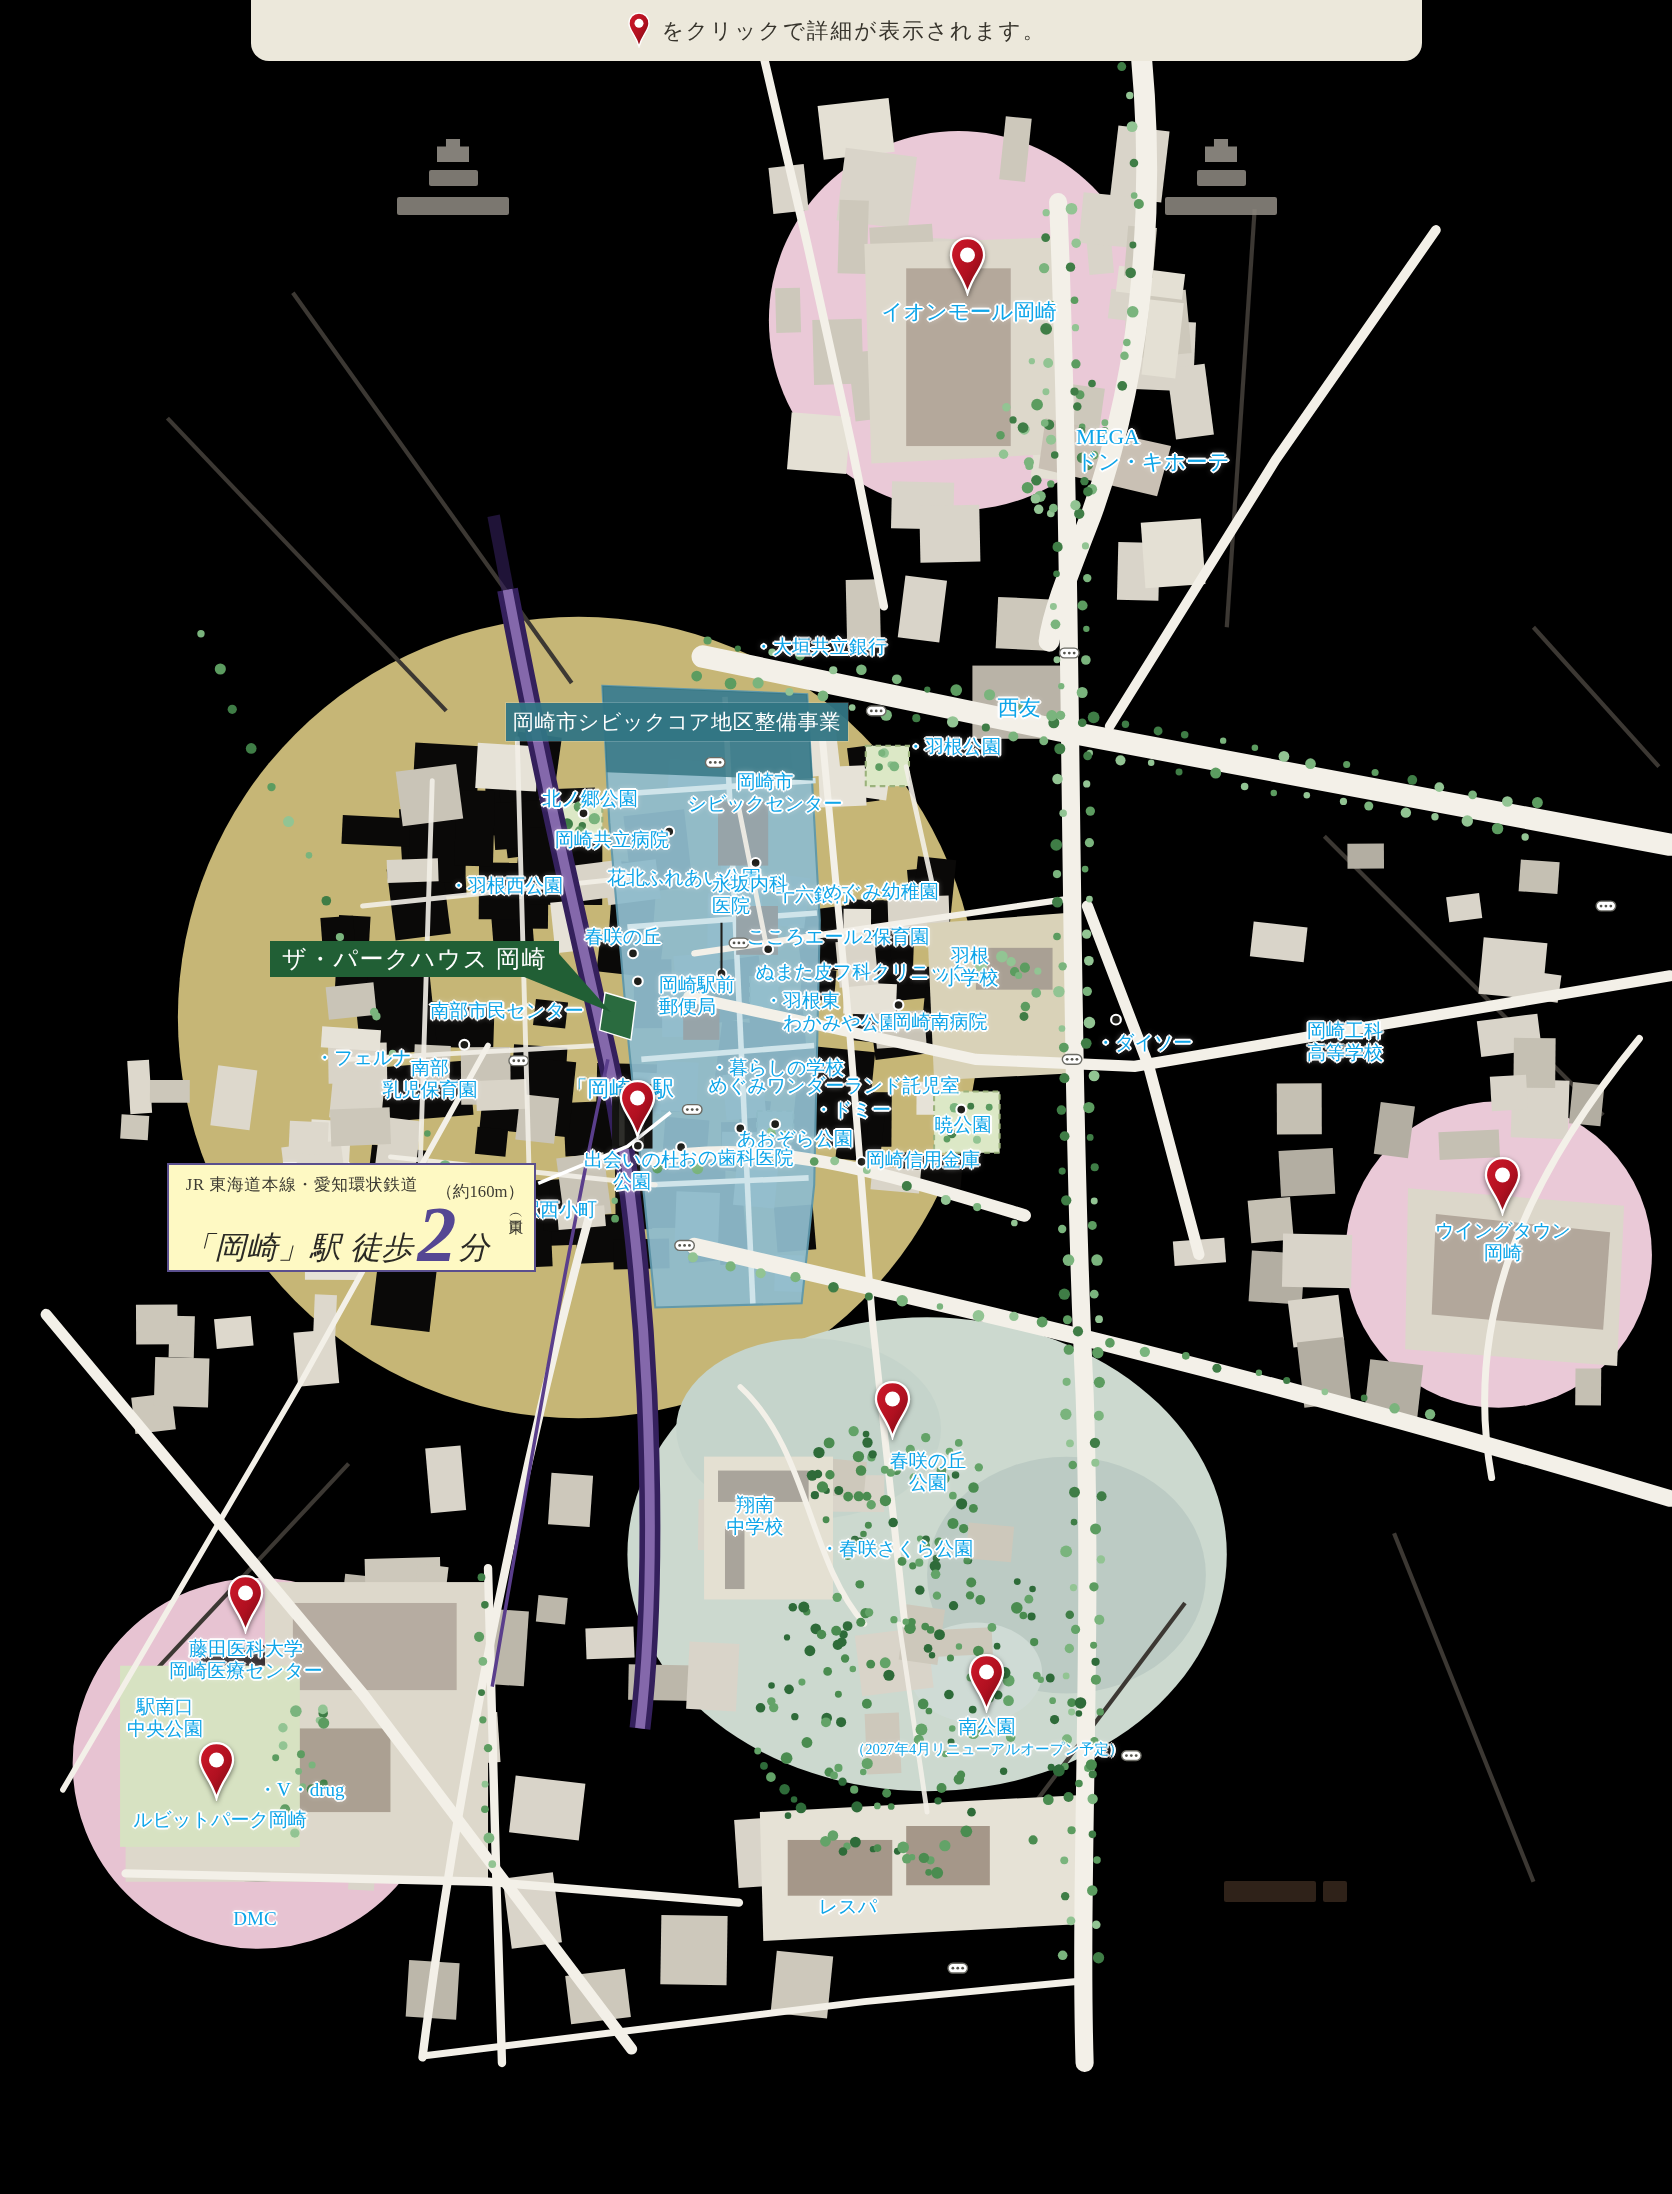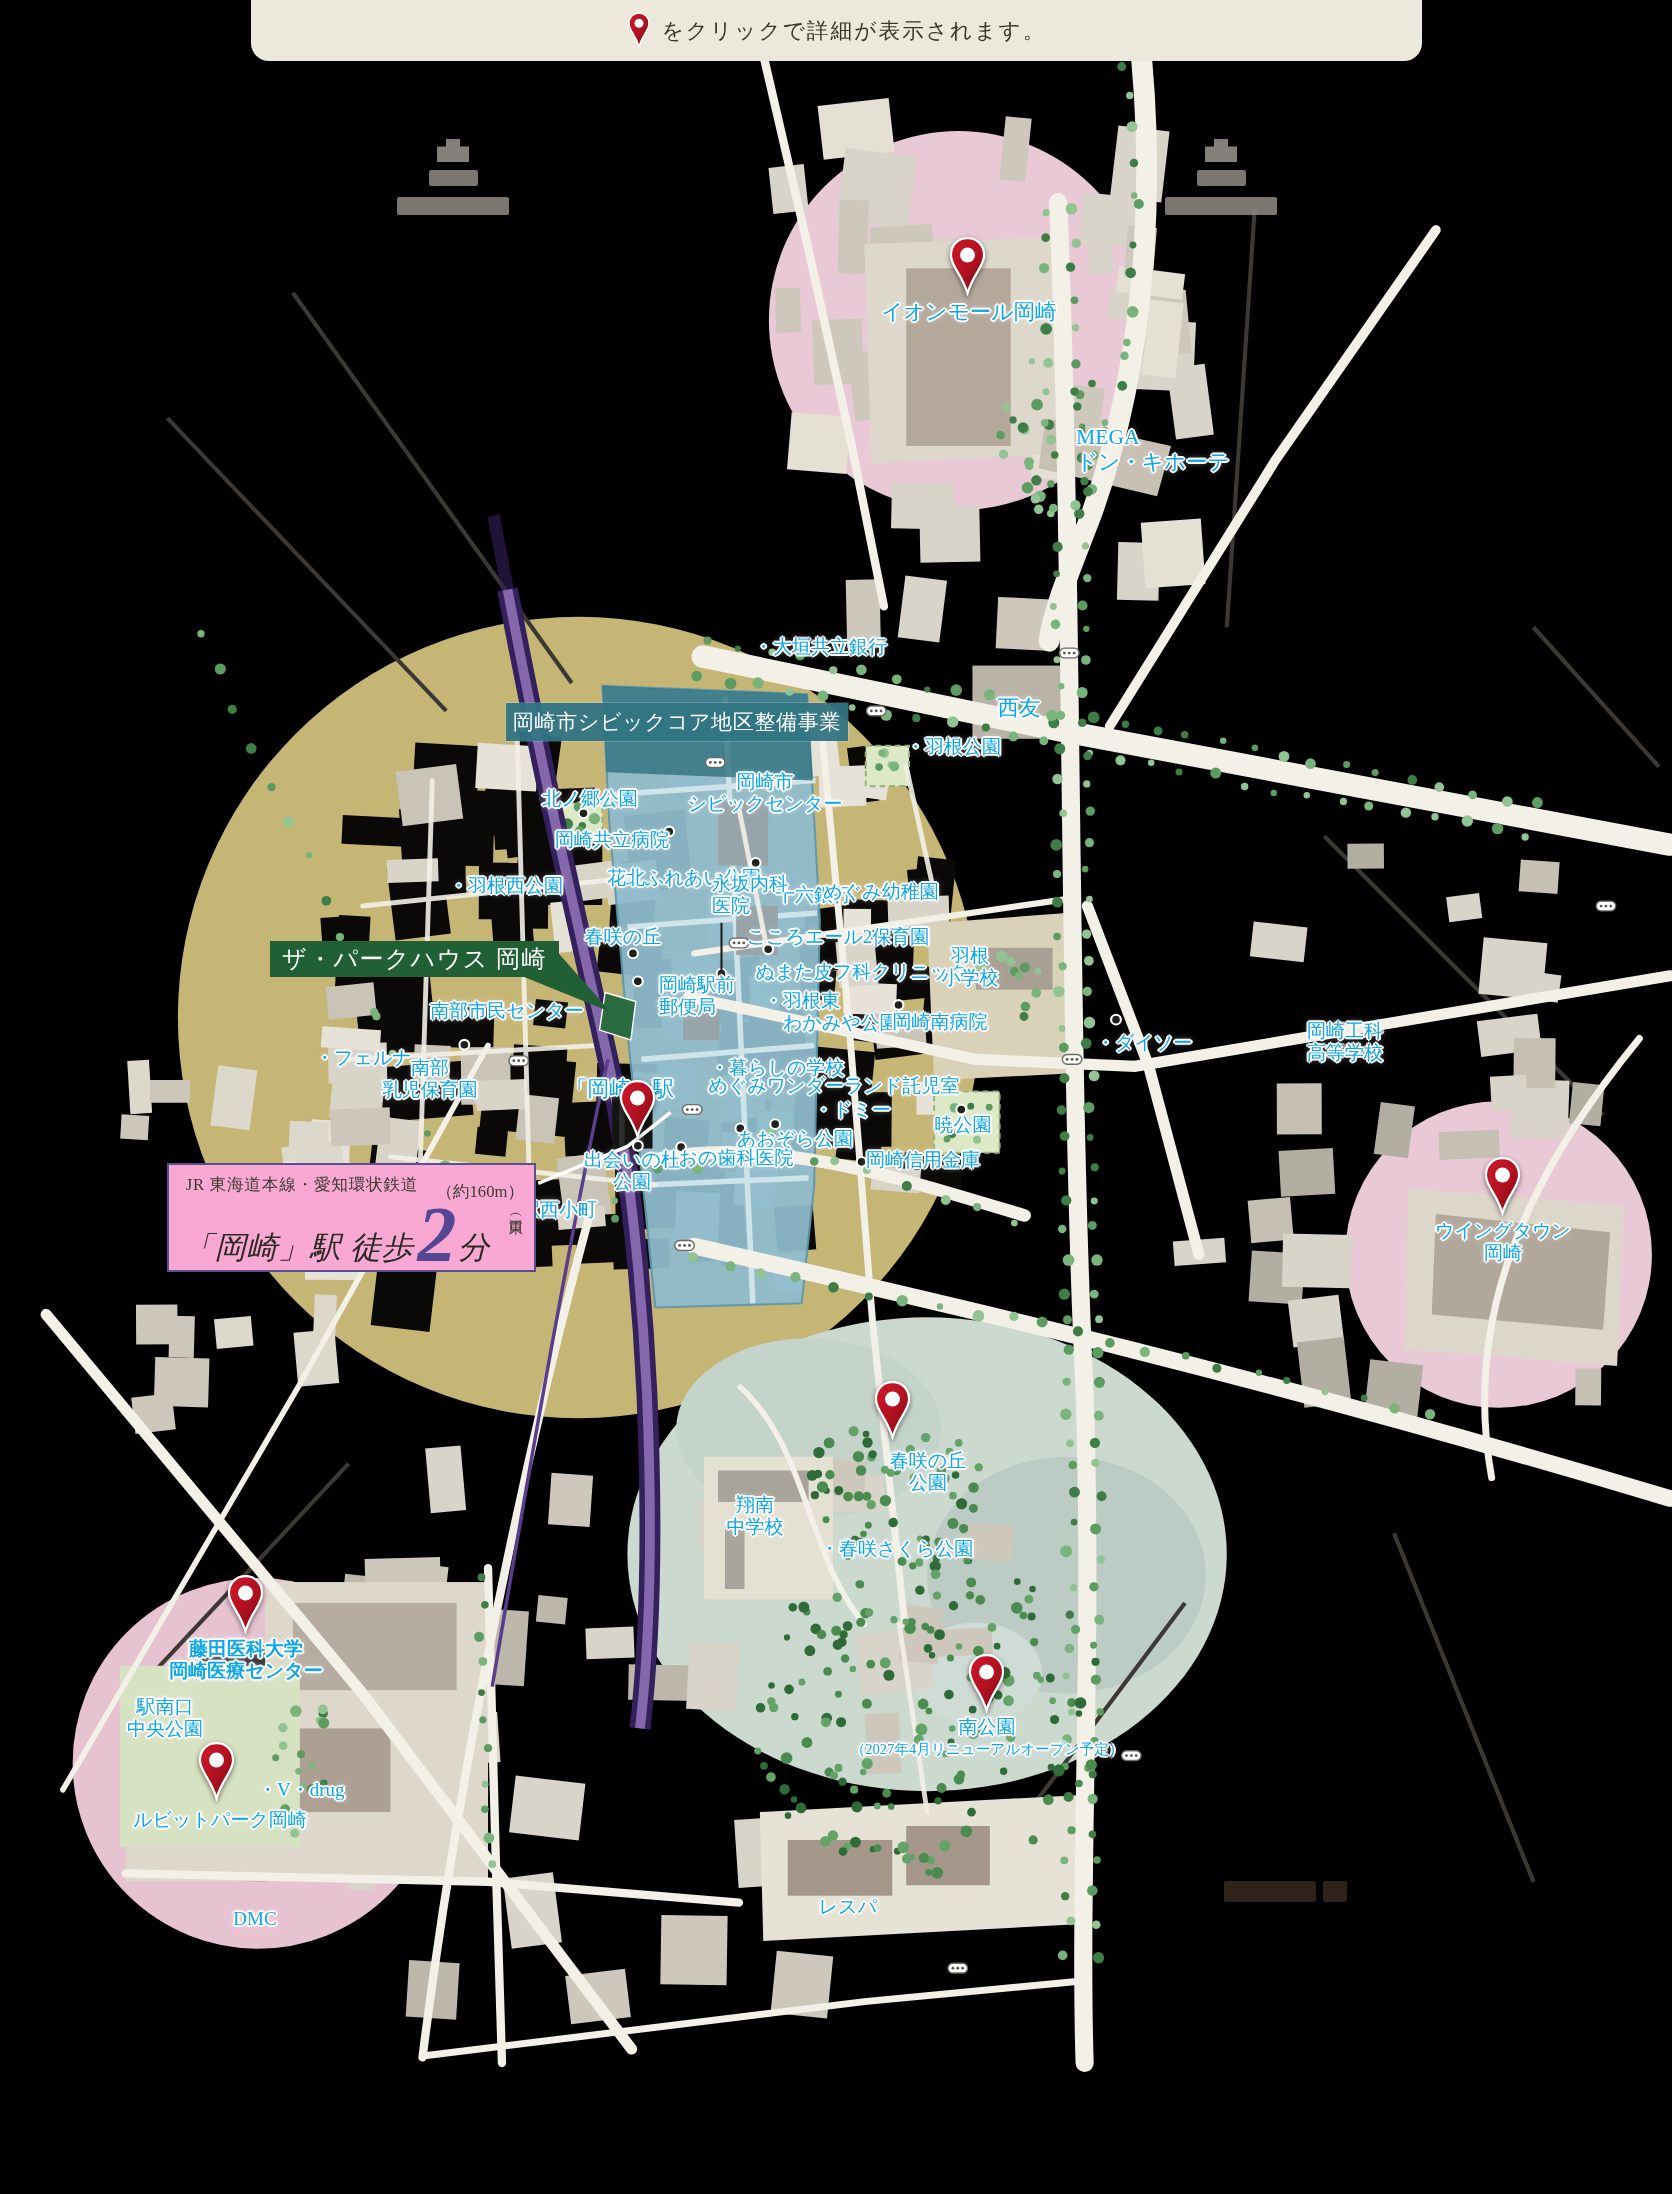--- a/index.html
+++ b/index.html
@@ -25,21 +25,21 @@
   
   .civic{position:absolute;left:506px;top:703px;width:342px;height:38px;z-index:40;
     background:rgba(50,117,132,.95);color:#fff;display:flex;align-items:center;justify-content:center;
     font-size:21px;letter-spacing:0.7px;box-shadow:0 0 0 0.7px rgba(255,255,255,.25);}
   
   .project{position:absolute;left:270px;top:941px;width:289px;height:36px;z-index:41;
     background:#215f35;color:#fff;display:flex;align-items:center;justify-content:center;
     font-size:24px;letter-spacing:1.4px;}
   
   .callout{position:absolute;left:167px;top:1163px;width:369px;height:109px;z-index:50;
-    background:#f9a8d4;border:2.1px solid #5a4f8e;box-sizing:border-box;}
+    background:#fef9c3;border:2.1px solid #5a4f8e;box-sizing:border-box;}
   .callout .c1{position:absolute;left:16.7px;top:8.4px;font-size:16.7px;color:#3e3c33;letter-spacing:0.7px;}
   .callout .cmain{position:absolute;left:14px;bottom:7px;display:flex;align-items:flex-end;white-space:nowrap;font-style:italic;}
   .callout .cstation{font-size:31px;color:#2b2a25;letter-spacing:0.7px;line-height:1;}
   .callout .ctwo{font-size:78px;line-height:.76;color:#554793;font-weight:bold;margin:0 1.4px 0 4.2px;}
   .callout .cfun{font-size:31px;color:#2b2a25;line-height:1;}
   .callout .cdist{position:absolute;right:9.8px;top:15.3px;font-size:16.7px;color:#3e3c33;text-align:right;}
   .callout .cexit{position:absolute;right:11px;top:43px;font-size:14.6px;color:#3e3c33;
     writing-mode:vertical-rl;letter-spacing:0.7px;line-height:1;}
   
   .fmk{position:absolute;z-index:20;opacity:.88;}
@@ -1197,21 +1197,21 @@
       </div>
       <div class="place sm" style="left: 987px; top: 1716px; transform: translateX(-50%);">
         <div>南公園</div>
       </div>
       <div class="place xs" style="left: 987px; top: 1741px; transform: translateX(-50%);">
         <div>（2027年4月リニューアルオープン予定）</div>
       </div>
       <div class="place sm" style="left: 848px; top: 1896px; transform: translateX(-50%);">
         <div>レスパ</div>
       </div>
-      <div class="place sm" style="left: 246px; top: 1638px; transform: translateX(-50%); font-weight: bold;">
+      <div class="place sm" style="left: 246px; top: 1638px; transform: translateX(-50%);">
         <div>藤田医科大学</div>
         <div>岡崎医療センター</div>
       </div>
       <div class="place sm" style="left: 165px; top: 1696px; transform: translateX(-50%);">
         <div>駅南口</div>
         <div>中央公園</div>
       </div>
       <div class="place sm left" style="left: 258px; top: 1779px;">
         <div>・V・drug</div>
       </div>

